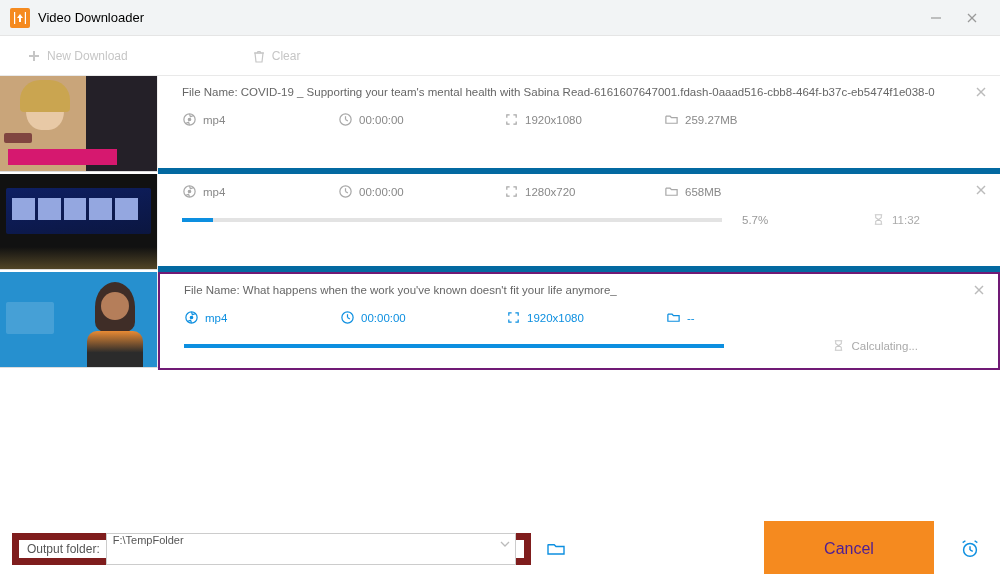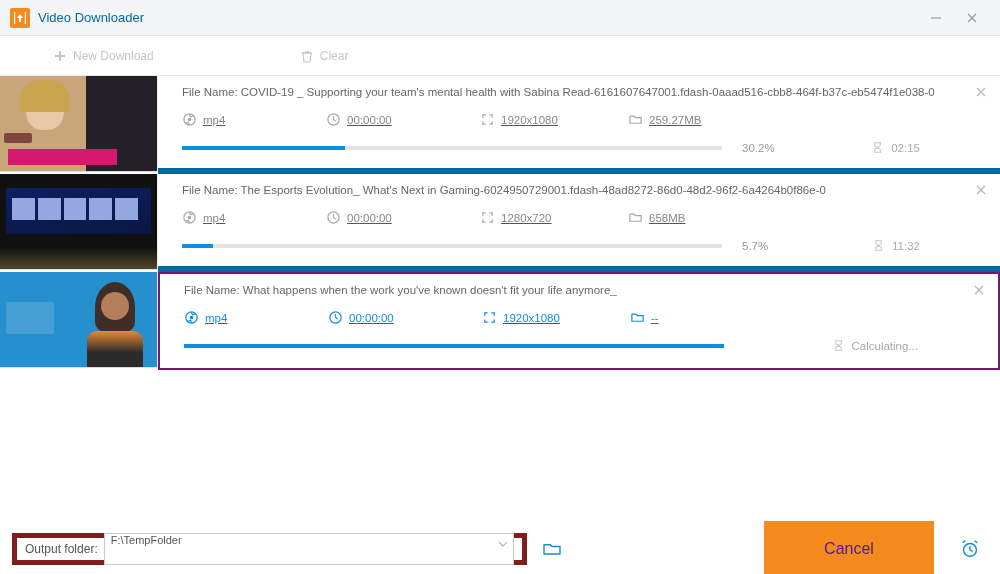--- a/index.html
+++ b/index.html
@@ -25,39 +25,39 @@
       width: 20px;
       height: 20px;
       background: #f58a1f;
       display: flex;
       align-items: center;
       justify-content: center;
       margin-right: 8px;
       border-radius: 2px;
     }
     .app-icon svg { width: 14px; height: 14px; }
-    .title-text { color: #0369a1; font-size: 13px; flex-shrink: 0; }
+    .title-text { color: #000000; font-size: 13px; flex-shrink: 0; }
     .title-spacer { flex: 1; }
     .win-btn {
       width: 36px;
       height: 24px;
       display: inline-flex;
       align-items: center;
       justify-content: center;
       color: #9a9a9a;
       cursor: pointer;
     }
     .win-btn svg { width: 12px; height: 12px; }
     .toolbar {
       height: 40px;
       background: #fff;
       display: flex;
       align-items: center;
-      gap: 46px;
-      padding-left: 53px;
+      gap: 24px;
+      padding-left: 27px;
       border-bottom: 1px solid #e9e9e9;
     }
     .tb-btn {
       display: flex;
       align-items: center;
       gap: 6px;
       color: #c6c6c6;
       font-size: 12px;
       cursor: pointer;
     }
@@ -103,23 +103,22 @@
       font-size: 11.5px;
       color: #666;
       white-space: nowrap;
       overflow: hidden;
       text-overflow: ellipsis;
       margin-bottom: 14px;
     }
     .meta-row {
       display: flex;
       align-items: center;
-      gap: 4px;
+      gap: 16px;
       margin-bottom: 14px;
-      text-decoration: underline;
     }
     .meta {
       display: flex;
       align-items: center;
       gap: 6px;
       font-size: 11.5px;
       color: #888;
     }
     .meta.selected { color: #0d8fe0; }
     .meta .icon {
@@ -181,21 +180,21 @@
       background: #fff;
       display: flex;
       align-items: center;
       padding: 0 12px;
       gap: 8px;
     }
     .output-box {
       display: flex;
       align-items: center;
       height: 32px;
-      border: 5px solid #7f1d1d;
+      border: 7px solid #7f1d1d;
       padding: 0 8px;
       gap: 6px;
     }
     .output-label {
       font-size: 12px;
       color: #555;
     }
     .output-input {
       width: 410px;
       height: 32px;
@@ -330,32 +329,20 @@
             <svg class="icon" viewBox="0 0 16 16" fill="none" stroke="#a8a8a8" stroke-width="1.3">
               <path d="M3 6 L3 3 L6 3 M10 3 L13 3 L13 6 M13 10 L13 13 L10 13 M6 13 L3 13 L3 10"></path>
             </svg>
             <span>1920x1080</span>
           </div>
         <div class="meta filesize">
             <svg class="icon" viewBox="0 0 16 16" fill="none" stroke="#a8a8a8" stroke-width="1.3">
               <path d="M2 5 L2 12 L14 12 L14 6 L8 6 L6.5 4.5 L2.5 4.5 Z"></path>
             </svg>
             <span>259.27MB</span>
-          </div>
-      </div>
-      <div class="progress-row">
-        <div class="progress-bar">
-            <div class="progress-fill" style="width:30.2%"></div>
-          </div>
-        <div class="percent">30.2%</div>
-        <div class="eta">
-            <svg class="icon" viewBox="0 0 14 14" fill="none" stroke="#c8c8c8" stroke-width="1.1">
-              <path d="M3 2 L11 2 M3 12 L11 12 M4 2 L4 5 L7 7 L4 9 L4 12 M10 2 L10 5 L7 7 L10 9 L10 12"></path>
-            </svg>
-            <span>02:15</span>
           </div>
       </div>
     </div>
   </div>
 
   <div class="download-item">
     <div class="thumb dark">
       <div style="position:absolute;left:6px;right:6px;top:14px;height:46px;background:linear-gradient(170deg,#0e1f63,#0b1640);border-radius:2px;"></div>
       <div style="position:absolute;left:12px;top:24px;width:126px;height:22px;display:flex;gap:3px;">
         <div style="flex:1;background:#94a7e0;"></div>
@@ -364,21 +351,20 @@
           <div style="flex:1;background:#94a7e0;"></div>
           <div style="flex:1;background:#94a7e0;"></div>
       </div>
       <div style="position:absolute;left:0;right:0;bottom:0;height:22px;background:linear-gradient(to top,rgba(230,190,90,.3),transparent);"></div>
     </div>
     <div class="item-body">
       <div class="close-x"><svg viewBox="0 0 10 10">
             <line x1="1" y1="1" x2="9" y2="9" stroke="currentColor" stroke-width="1.4"></line>
             <line x1="9" y1="1" x2="1" y2="9" stroke="currentColor" stroke-width="1.4"></line>
           </svg></div>
-      <div class="filename"><span>File Name: </span><span>The Esports Evolution_ What's Next in Gaming-6024950729001.fdash-48ad8272-86d0-48d2-96f2-6a4264b0f86e-0</span></div>
       <div class="meta-row">
         <div class="meta format">
             <svg class="icon" viewBox="0 0 16 16" fill="none" stroke="#a8a8a8" stroke-width="1.3">
               <circle cx="8" cy="8" r="6"></circle>
               <circle cx="8" cy="8" r="1.3" fill="#a8a8a8"></circle>
               <path d="M8 2.5 L9 5 L12 4 M8 13.5 L7 11 L4 12"></path>
             </svg>
             <span>mp4</span>
           </div>
         <div class="meta duration">

